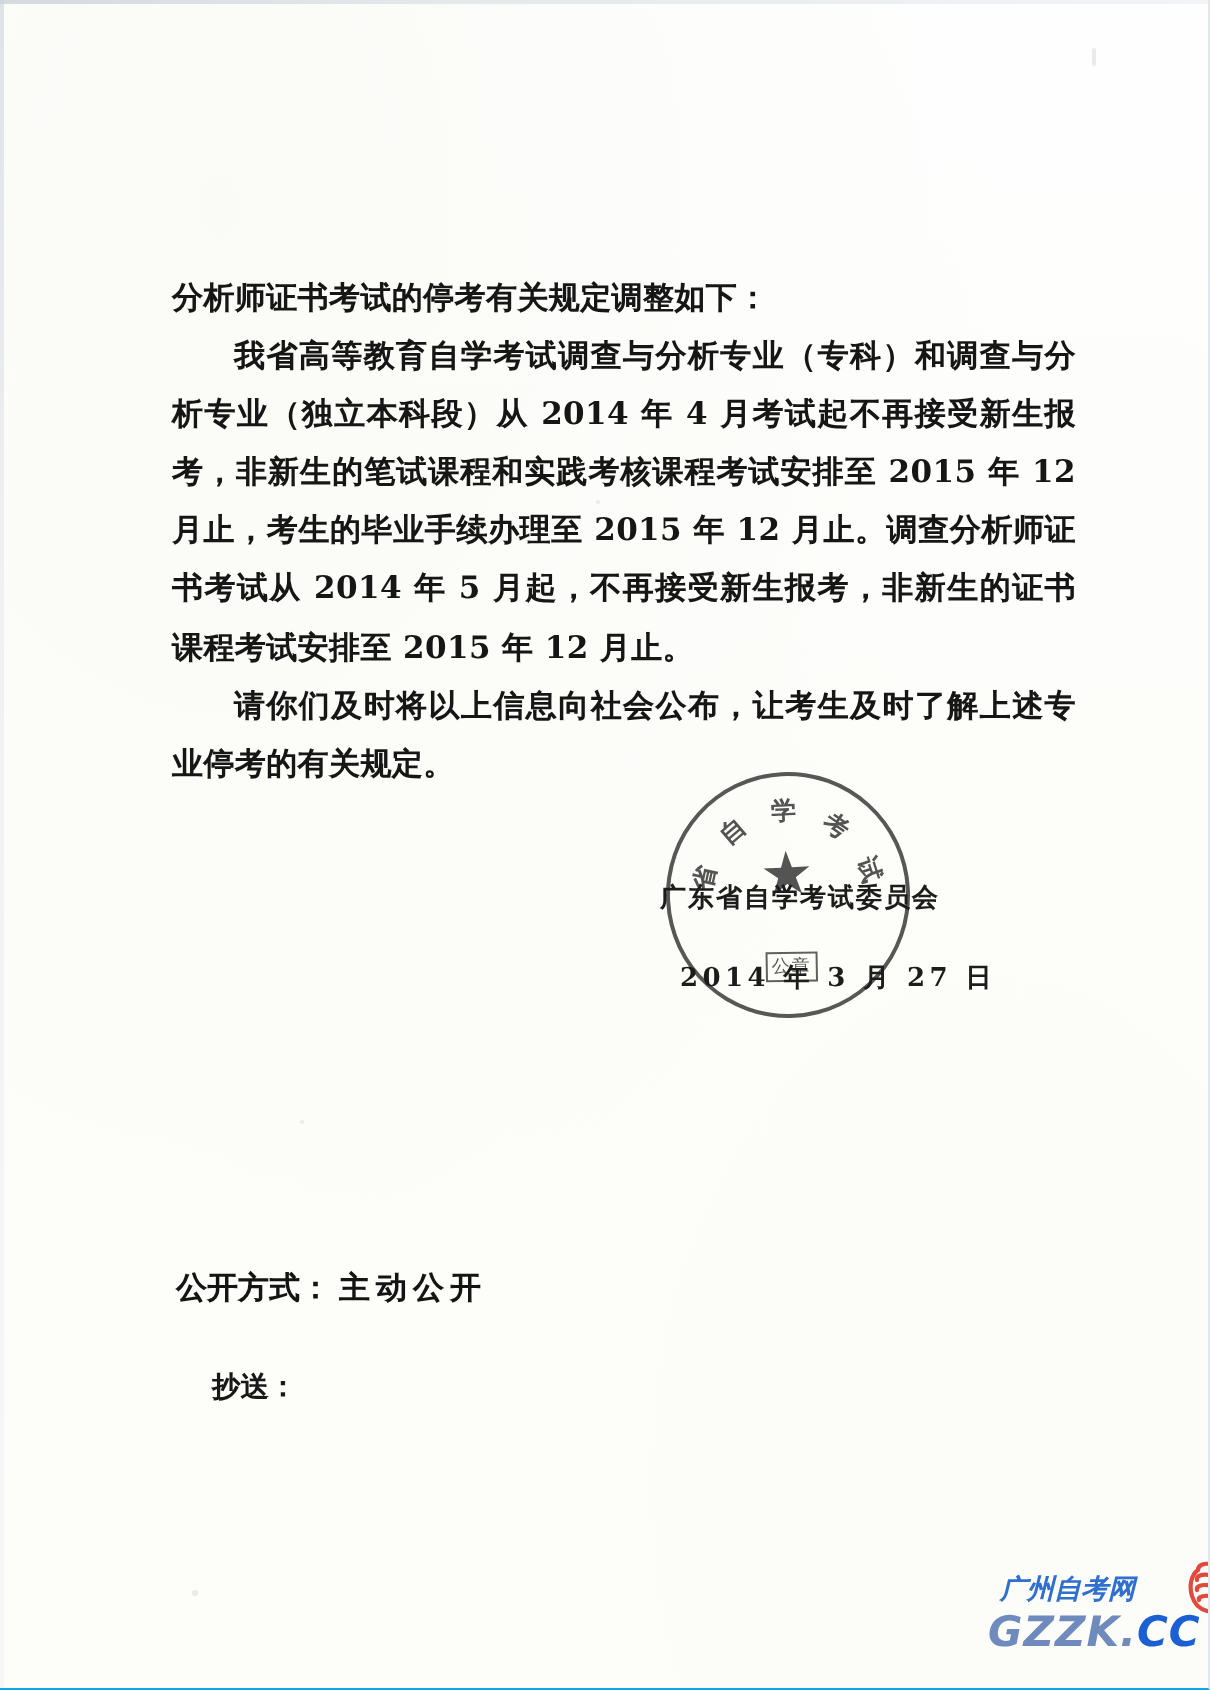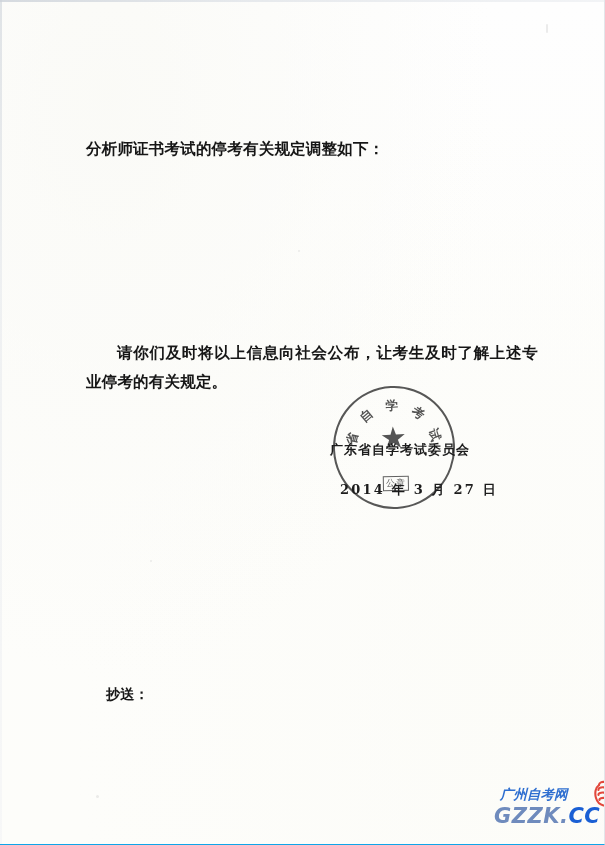--- a/index.html
+++ b/index.html
@@ -224,40 +224,44 @@
   <div id="left-edge"></div>
 
   <div class="speck" style="left:104px;top:150px;width:3px;height:3px;"></div>
   <div class="speck" style="left:298px;top:250px;width:2px;height:2px;"></div>
   <div class="speck" style="left:546px;top:24px;width:2px;height:9px;border-radius:1px;"></div>
   <div class="speck" style="left:150px;top:560px;width:2px;height:2px;"></div>
   <div class="speck" style="left:96px;top:795px;width:3px;height:3px;"></div>
 
   <p class="body-text" id="para-carryover">分析师证书考试的停考有关规定调整如下：</p>
 
+  <p class="body-text" id="para-main">我省高等教育自学考试调查与分析专业（专科）和调查与分析专业（独立本科段）从 2014 年 4 月考试起不再接受新生报考，非新生的笔试课程和实践考核课程考试安排至 2015 年 12 月止，考生的毕业手续办理至 2015 年 12 月止。调查分析师证书考试从 2014 年 5 月起，不再接受新生报考，非新生的证书课程考试安排至 2015 年 12 月止。</p>
 
   <p class="body-text" id="para-request">请你们及时将以上信息向社会公布，让考生及时了解上述专业停考的有关规定。</p>
 
   <div id="seal">
     <div id="seal-inner-text">
         <span class="seal-arc-char" style="transform: translate(-40.5689px, -10.8704px) rotate(-75deg) translate(-50%, -50%);">省</span>
         <span class="seal-arc-char" style="transform: translate(-25.568px, -33.3208px) rotate(-37.5deg) translate(-50%, -50%);">自</span>
         <span class="seal-arc-char" style="transform: translate(2.57176e-15px, -42px) rotate(0deg) translate(-50%, -50%);">学</span>
         <span class="seal-arc-char" style="transform: translate(25.568px, -33.3208px) rotate(37.5deg) translate(-50%, -50%);">考</span>
         <span class="seal-arc-char" style="transform: translate(40.5689px, -10.8704px) rotate(75deg) translate(-50%, -50%);">试</span>
       </div>
     <div id="seal-star">★</div>
     <div id="seal-bottom-box">公章</div>
   </div>
 
   <div id="sign-block">
     <div id="sign-issuer">广东省自学考试委员会</div>
     <div id="sign-date">2014 年 3 月 27 日</div>
   </div>
 
+  <div id="disclosure">
+    <span>公开方式：</span><span class="val">主动公开</span>
+  </div>
 
   <div id="distribution">
     <span id="dist-label">抄送：</span>
   </div>
 
   <div id="watermark">
     <div id="wm-cn">广州自考网</div>
     <div id="wm-latin">
       <span class="dim">GZZK.</span><span class="bright">CC</span>
     </div>

